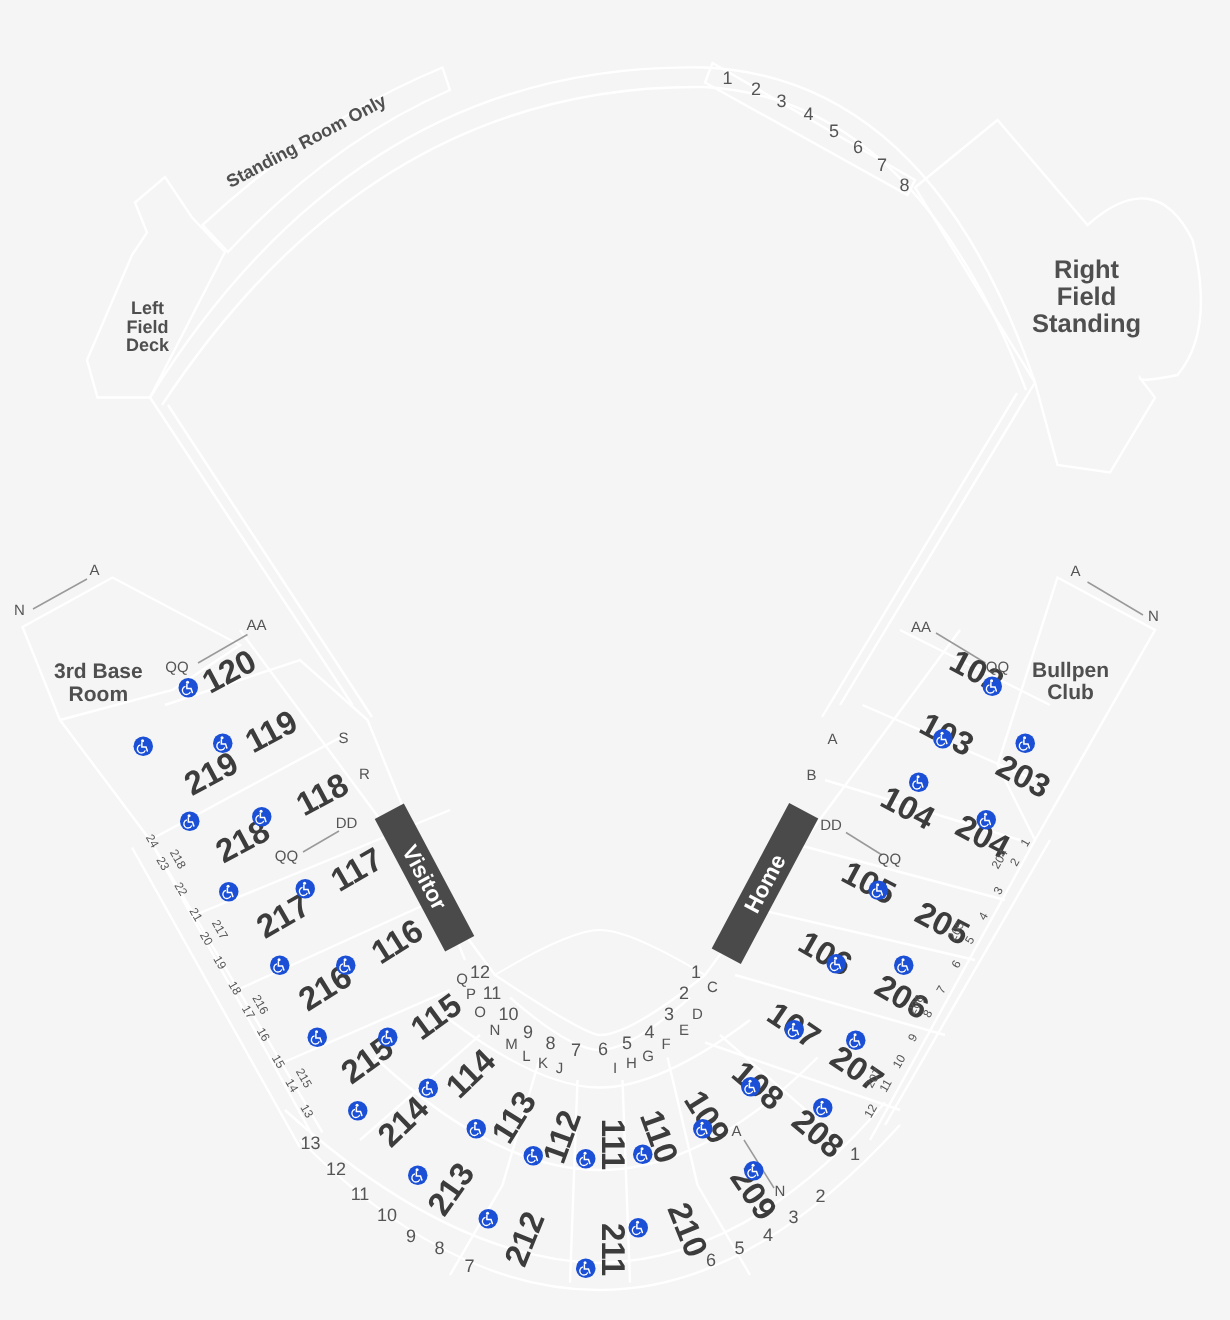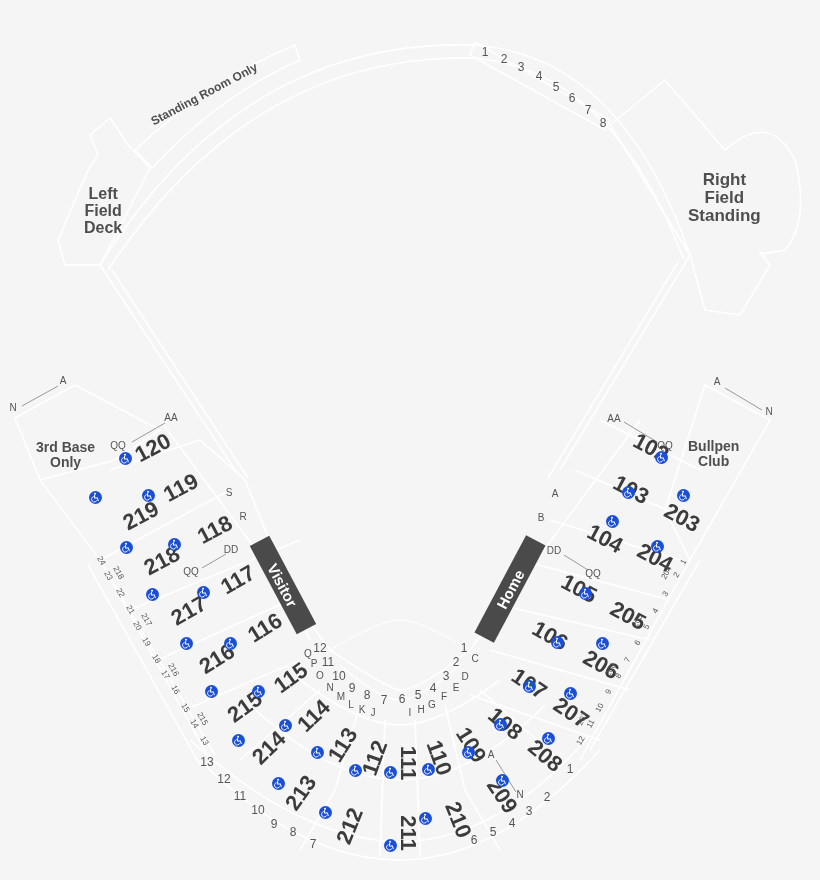--- a/index.html
+++ b/index.html
@@ -86,28 +86,28 @@
       <line x1="132" y1="442" x2="165" y2="423"></line>
       <line x1="202" y1="568" x2="226" y2="554"></line>
       <line x1="725" y1="388" x2="762" y2="410"></line>
       <line x1="624" y1="422" x2="657" y2="442"></line>
       <line x1="564" y1="555" x2="588" y2="570"></line>
       <line x1="496" y1="760" x2="516" y2="792"></line>
     </g>
   </svg>
 
   <div class="lbl area" style="left:145px;top:88px;font-size:12px;transform:rotate(-28deg);">Standing Room Only</div>
-  <div class="lbl area" style="left:84px;top:186px;font-size:16px;">Left
+  <div class="lbl area" style="left:84px;top:199px;font-size:12px;">Left
 Field
 Deck</div>
   <div class="lbl area big" style="left:688px;top:171px;">Right
 Field
 Standing</div>
   <div class="lbl area" style="left:36px;top:440px;">3rd Base
-Only</div>
+Room</div>
   <div class="lbl area" style="left:688px;top:439px;">Bullpen
 Club</div>
 
   <div class="dug" style="left:233px;top:574px;width:100px;height:22px;transform:rotate(62deg);">Visitor</div>
   <div class="dug" style="left:455px;top:578px;width:110px;height:22px;transform:rotate(-62deg);">Home</div>
 
   <div id="outfield">
       <div class="lbl sm" style="left: 485px; top: 52px; transform: translate(-50%, -50%);">1</div>
       <div class="lbl sm" style="left: 504px; top: 59px; transform: translate(-50%, -50%);">2</div>
       <div class="lbl sm" style="left: 521px; top: 67px; transform: translate(-50%, -50%);">3</div>

